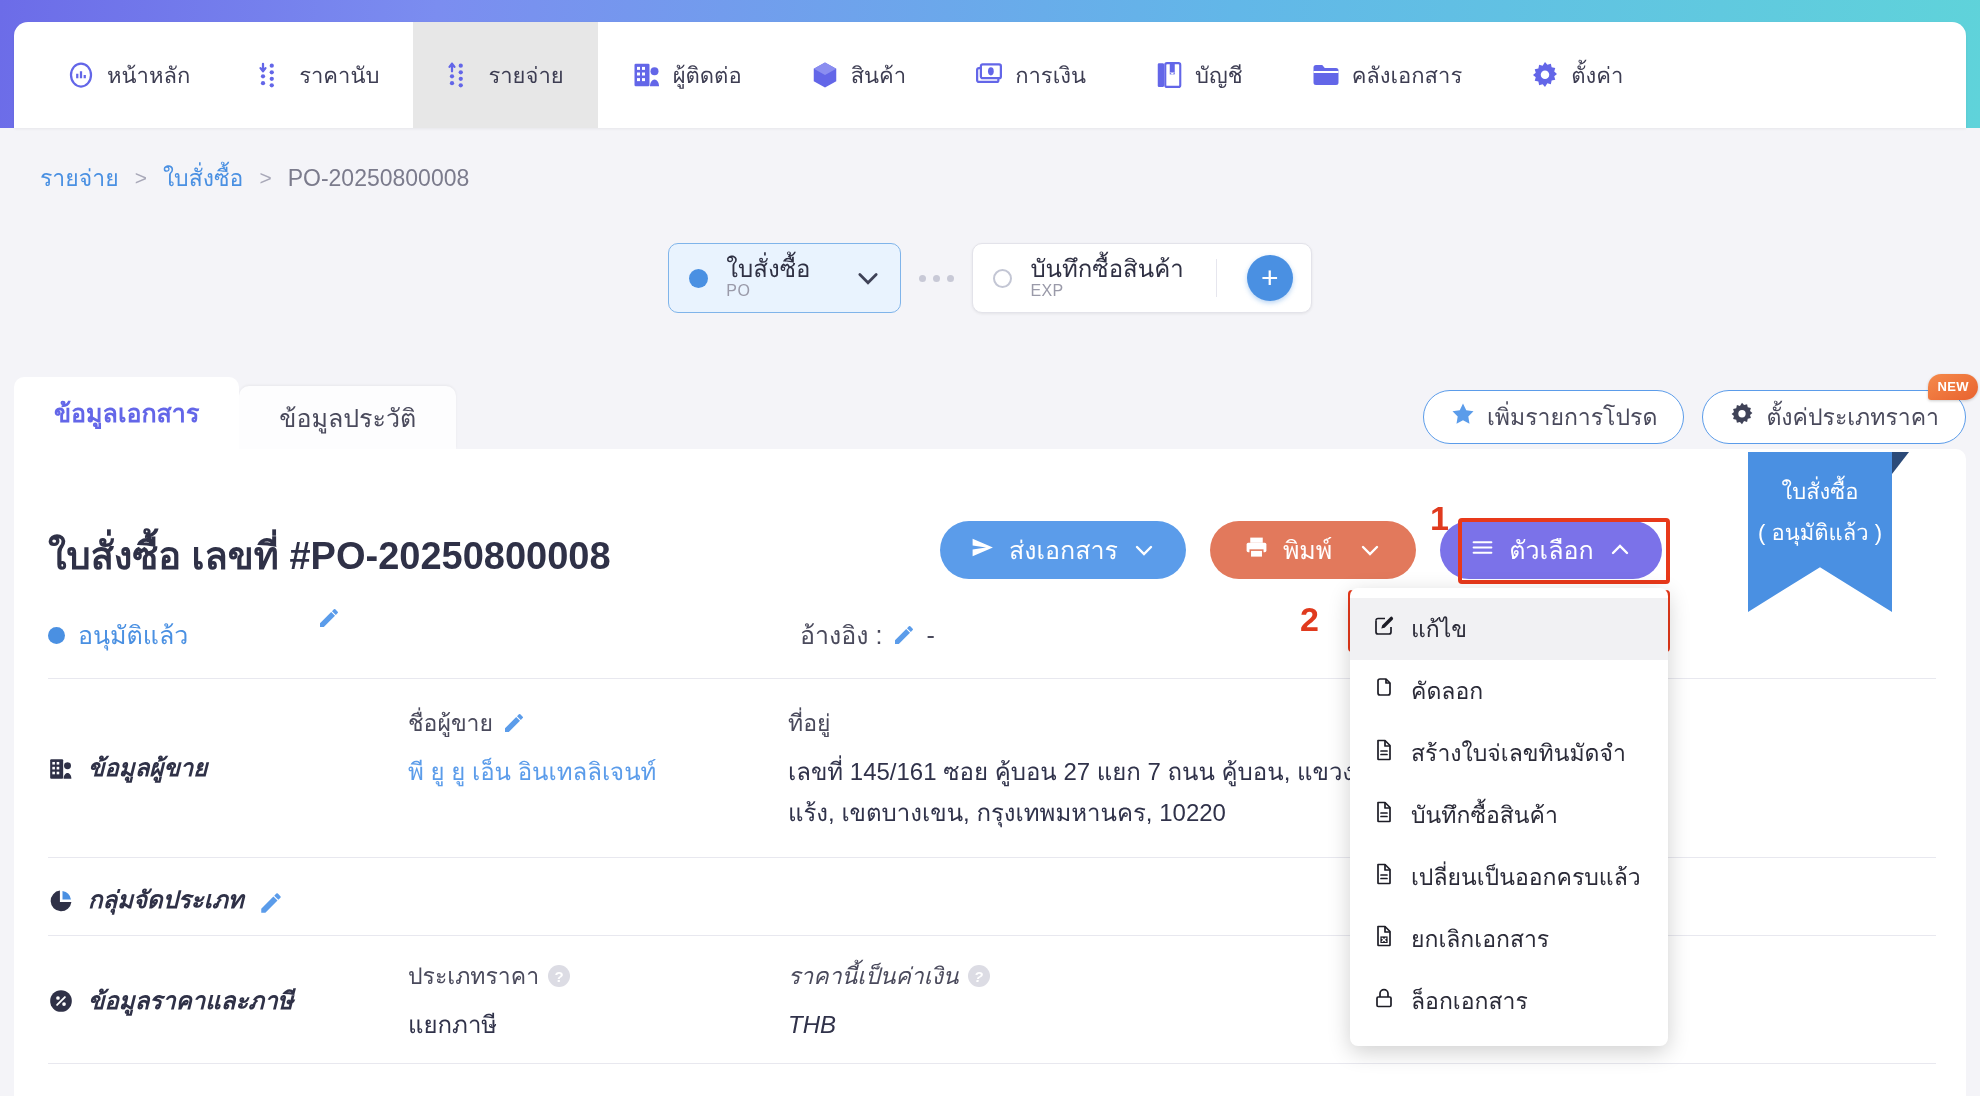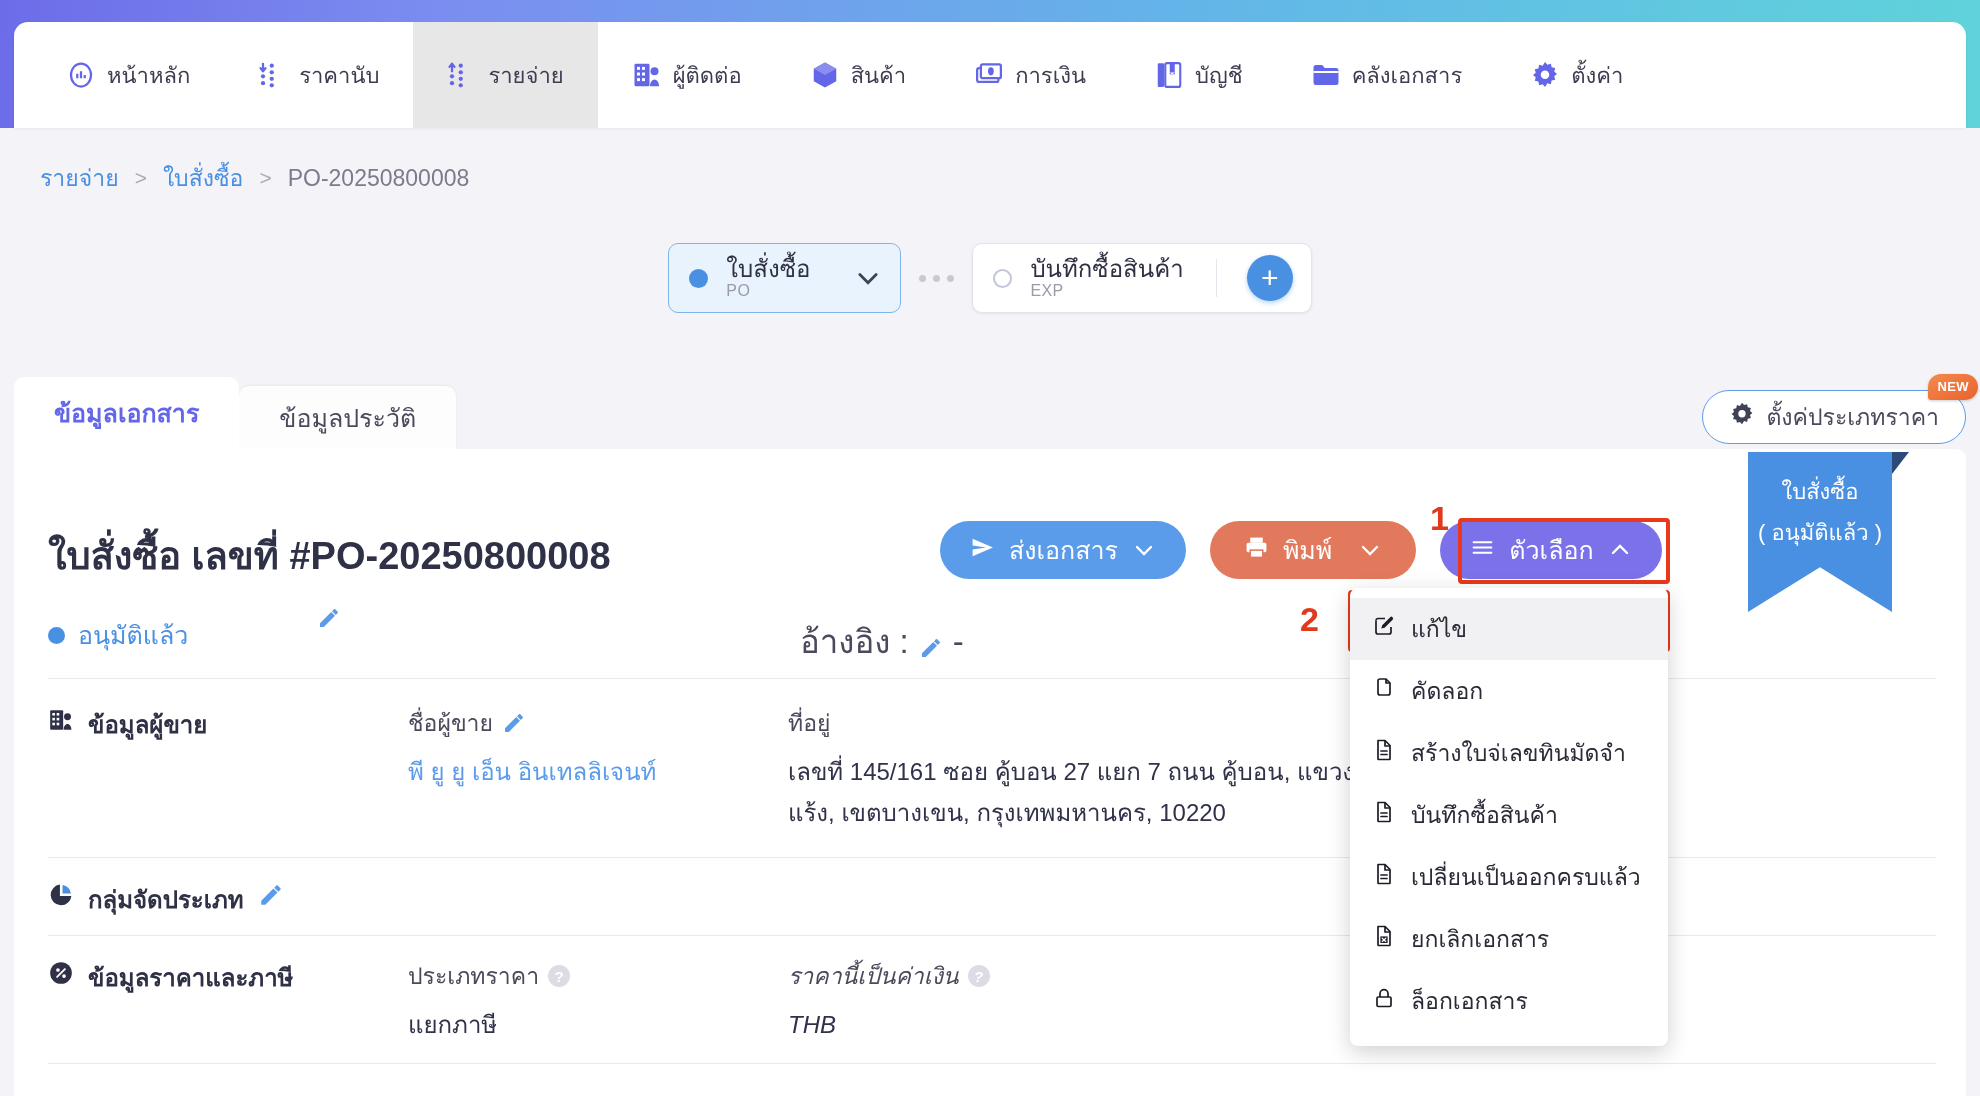--- a/index.html
+++ b/index.html
@@ -121,26 +121,26 @@
   .abtn .cv { width: 24px; height: 24px; }
 
   .num-marker { position: absolute; color: #e03a1e; font-size: 34px; font-weight: bold; }
   .redbox { position: absolute; border: 4px solid #e8391a; border-radius: 4px; pointer-events: none; }
 
   
   .statusrow { position: absolute; left: 48px; top: 615px; display: flex; align-items: center; gap: 13px; }
   .statusrow .sdot { width: 17px; height: 17px; border-radius: 50%; background: #4a90e2; }
   .statusrow .stext { font-size: 25px; color: #4a90e2; }
   .refrow { position: absolute; left: 800px; top: 615px; display: flex; align-items: center; gap: 10px;
-            font-size: 33px; color: #4a4a5c; }
+            font-size: 25px; color: #4a4a5c; }
 
   .hr { position: absolute; left: 48px; width: 1888px; height: 1px; background: #e8e8ef; }
 
   .secrow { position: absolute; display: flex; }
-  .seclabel { width: 360px; display: flex; align-items: flex-start; gap: 14px; font-size: 24px; color: #2f3147; font-weight: bold; }
+  .seclabel { width: 360px; display: flex; align-items: center; gap: 14px; font-size: 24px; color: #2f3147; font-weight: bold; font-style: italic; }
   .seclabel svg { width: 26px; height: 26px; flex: none; margin-top: 2px; }
   .fieldcol { display: flex; flex-direction: column; gap: 14px; }
   .fieldlabel { font-size: 23px; color: #4a4a5c; display: flex; align-items: center; gap: 9px; }
   .fieldval { font-size: 24px; color: #30324a; line-height: 1.45; }
   .fieldval.link { color: #5b9cea; cursor: pointer; }
   .qmark {
     width: 22px; height: 22px; border-radius: 50%; background: #dcdce4; color: #fff;
     font-size: 15px; display: inline-flex; align-items: center; justify-content: center; font-weight: bold;
   }
 
@@ -338,20 +338,28 @@
   <div class="tabs">
     <div class="tab active">
       <span>ข้อมูลเอกสาร</span>
     </div>
     <div class="tab inactive">
       <span>ข้อมูลประวัติ</span>
     </div>
   </div>
 
   <div class="toppills">
+    <div class="pill">
+      <span>
+        <svg width="26" height="26" viewBox="0 0 24 24" fill="#5b9cea">
+            <path d="M12 2.4l3 6.1 6.7 1-4.8 4.7 1.1 6.7L12 17.7 6 20.9l1.1-6.7L2.3 9.5l6.7-1z"></path>
+          </svg>
+      </span>
+      <span>เพิ่มรายการโปรด</span>
+    </div>
     <div class="pill">
       <span>
         <svg width="26" height="26" viewBox="0 0 24 24" fill="#3f4257">
           <path d="M12 1.5l1.9 2.2 2.8-.8.6 2.9 2.9.6-.8 2.8 2.2 1.9-2.2 1.9.8 2.8-2.9.6-.6 2.9-2.8-.8L12 21.5l-1.9-2.2-2.8.8-.6-2.9-2.9-.6.8-2.8L2.4 12l2.2-1.9-.8-2.8 2.9-.6.6-2.9 2.8.8z"></path>
           <circle cx="12" cy="11.8" r="3.4" fill="#fff"></circle>
         </svg>
       </span>
       <span>ตั้งค่ประเภทราคา</span>
       <span class="newbadge">NEW</span>
     </div>

